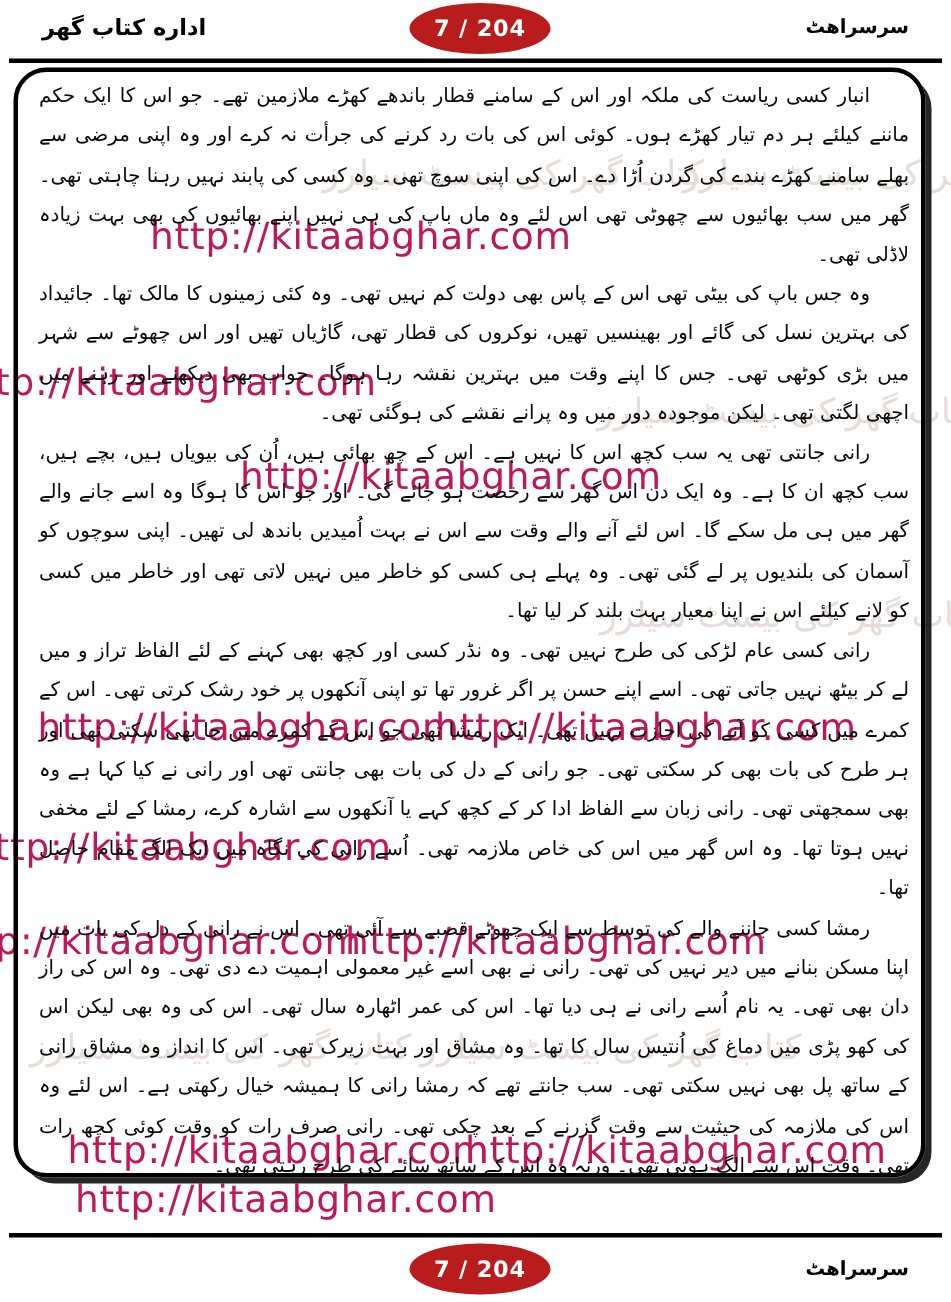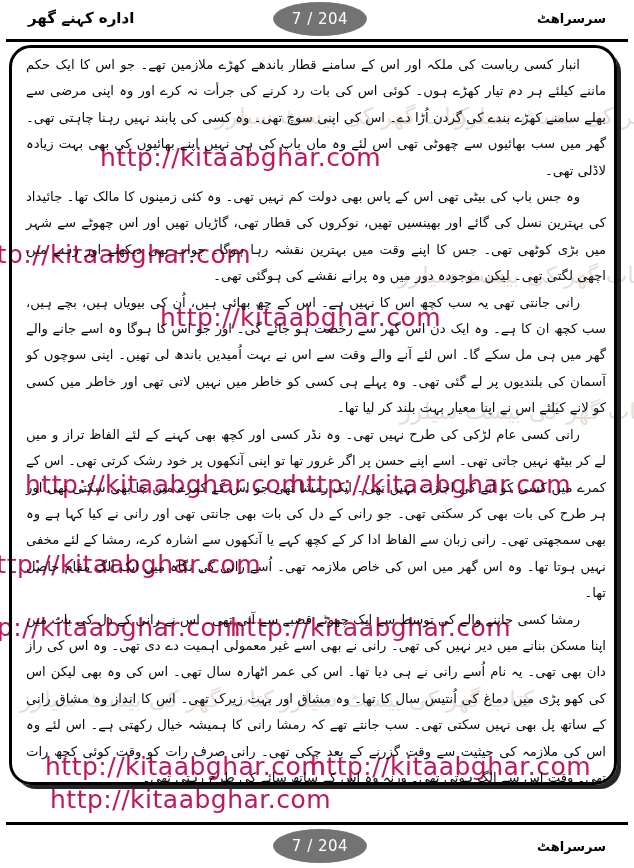--- a/index.html
+++ b/index.html
@@ -85,28 +85,28 @@
     left: 6px;
     top: 39px;
     width: 622px;
     height: 3px;
     background: #000;
   }
 
   
   .page-badge {
     position: absolute;
-    background: #737373;
+    background: #b91c1c;
     border-radius: 50%;
     color: #fff;
     display: flex;
     align-items: center;
     justify-content: center;
     font-family: "DejaVu Sans", sans-serif;
-    font-weight: normal;
+    font-weight: bold;
     font-size: 15px;
     letter-spacing: 0.5px;
     direction: ltr;
     z-index: 5;
   }
   .page-badge-top {
     left: 273px;
     top: 2px;
     width: 94px;
     height: 34px;
@@ -209,21 +209,21 @@
     <div class="wm-url" style="left:230px; top:613px;">http://kitaabghar.com</div>
     <div class="wm-url" style="left:-40px; top:613px;">http://kitaabghar.com</div>
     <div class="wm-urdu" style="left:20px; top:686px;">کتاب گھر کی بیسٹ سیلرز</div>
     <div class="wm-urdu" style="left:280px; top:686px;">کتاب گھر کی بیسٹ سیلرز</div>
     <div class="wm-url" style="left:45px; top:752px;">http://kitaabghar.com</div>
     <div class="wm-url" style="left:310px; top:752px;">http://kitaabghar.com</div>
     <div class="wm-url" style="left:50px; top:785px;">http://kitaabghar.com</div>
   </div>
 
   <div class="runhead">
-    <div class="runhead-left">اداره کہنے گھر</div>
+    <div class="runhead-left">اداره کتاب گھر</div>
     <div class="runhead-right">سرسراهٹ</div>
   </div>
   <div class="rule-top"></div>
 
   <div class="page-badge page-badge-top">7 / 204</div>
 
   <div class="text-frame"></div>
 
   <div class="body-text">
     <p>انبار کسی ریاست کی ملکہ اور اس کے سامنے قطار باندھے کھڑے ملازمین تھے۔ جو اس کا ایک حکم ماننے کیلئے ہر دم تیار کھڑے ہوں۔ کوئی اس کی بات رد کرنے کی جرأت نہ کرے اور وہ اپنی مرضی سے بھلے سامنے کھڑے بندے کی گردن اُڑا دے۔ اس کی اپنی سوچ تھی۔ وہ کسی کی پابند نہیں رہنا چاہتی تھی۔ گھر میں سب بھائیوں سے چھوٹی تھی اس لئے وہ ماں باپ کی ہی نہیں اپنے بھائیوں کی بھی بہت زیادہ لاڈلی تھی۔</p>

